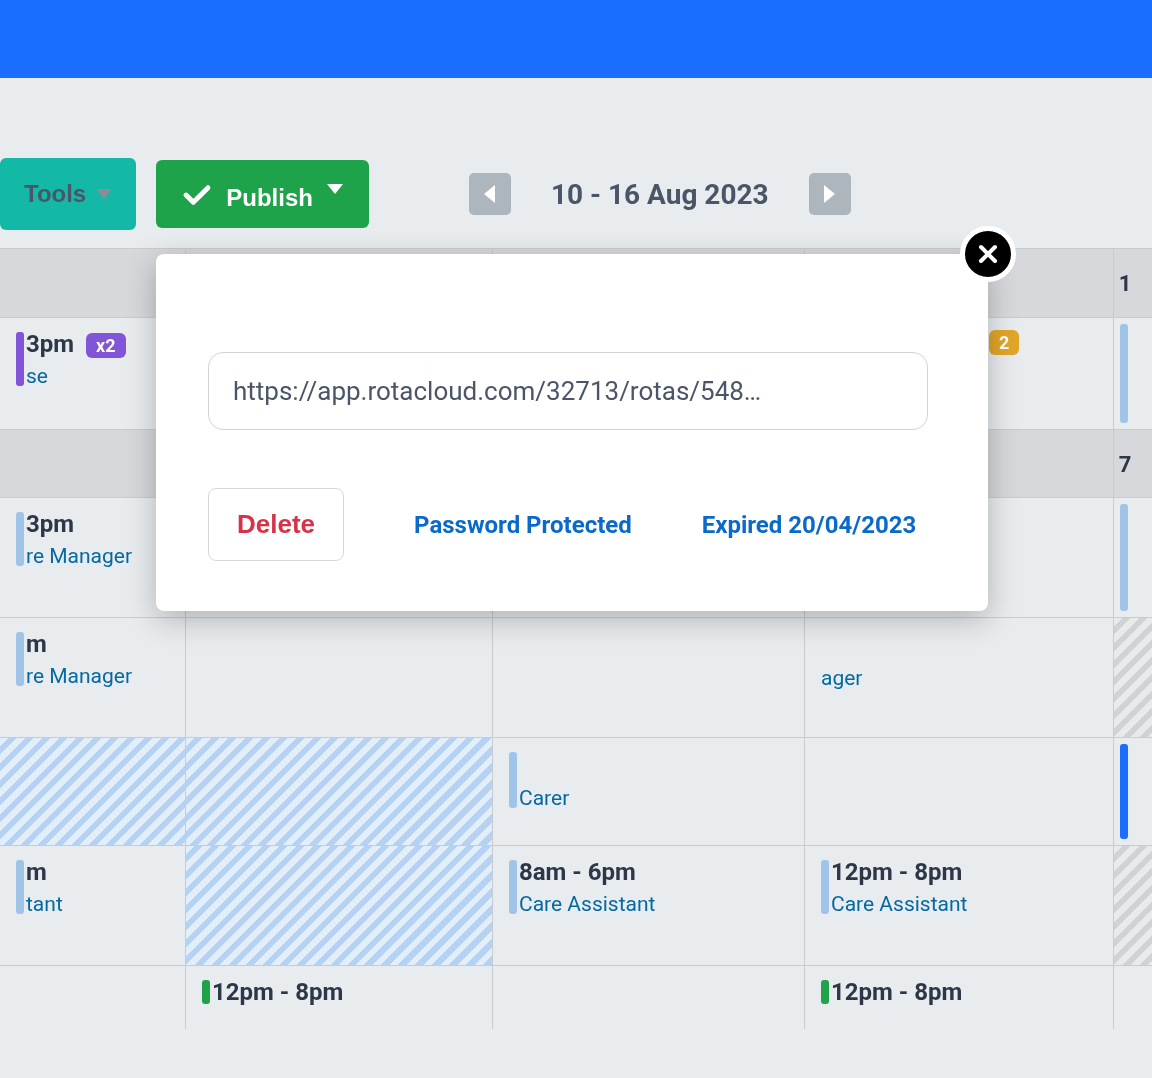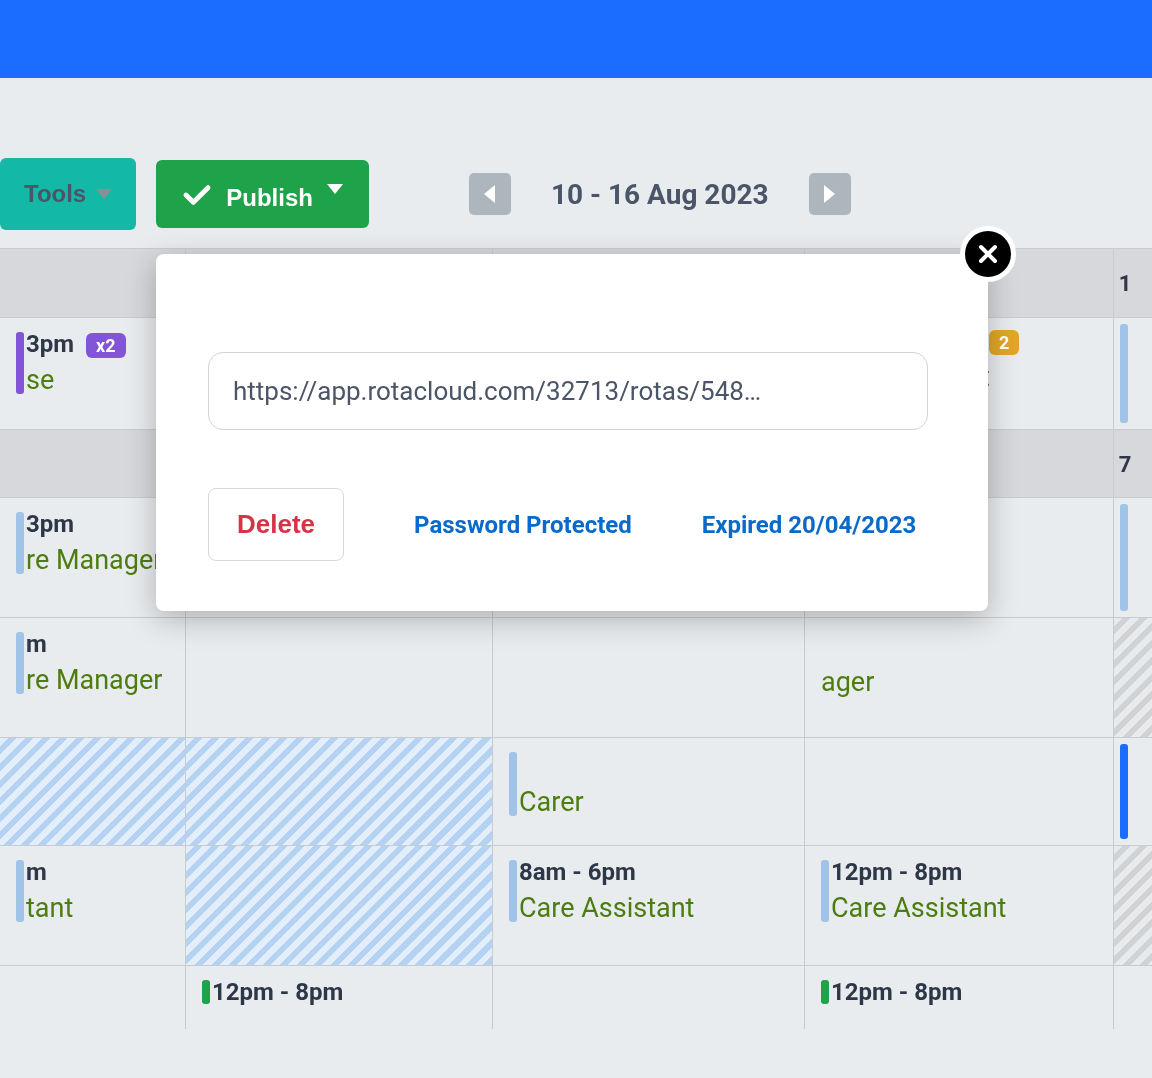--- a/index.html
+++ b/index.html
@@ -153,22 +153,22 @@
 .bar-lblue { background: #a0c4e8; }
 .bar-green { background: #1ea24a; }
 .bar-blue { background: #1a6dff; }
 
 .shift-time {
   font-size: 24px;
   font-weight: 700;
   color: #2d3748;
 }
 .shift-role {
-  font-size: 27px;
-  color: #4d7c0f;
+  font-size: 21px;
+  color: #0369a1;
   margin-top: 6px;
 }
 
 .badge {
   display: inline-block;
   background: #8254d8;
   color: #fff;
   font-size: 18px;
   font-weight: 700;
   padding: 2px 10px;

